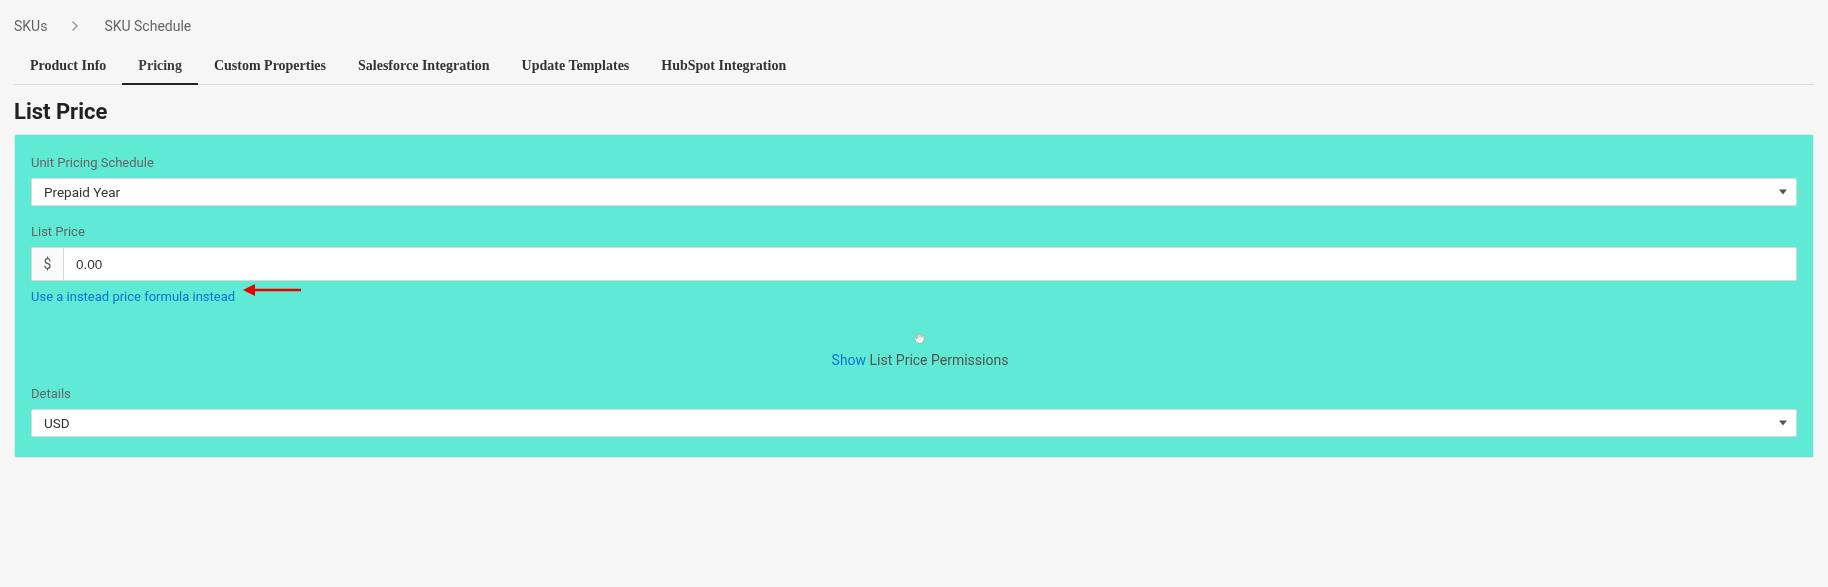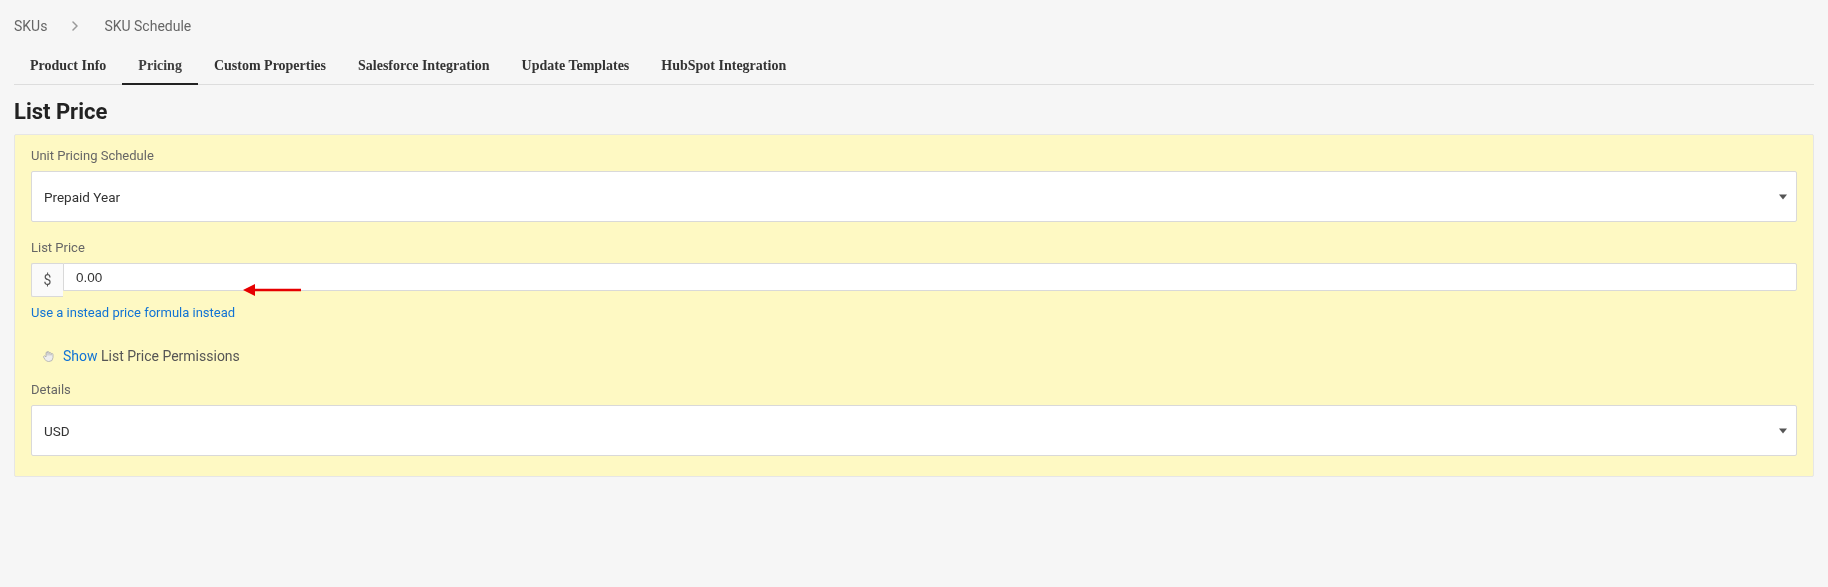--- a/index.html
+++ b/index.html
@@ -59,44 +59,44 @@
     height: 2px;
     background: #222;
   }
   .section-title {
     font-size: 22px;
     font-weight: 700;
     color: #222;
     padding: 14px 0 10px 0;
   }
   .panel {
-    background: #fef9c3;
+    background: #5eead4;
     border: 1px solid #e6e6e6;
     border-radius: 2px;
-    padding: 11px 16px 20px 16px;
+    padding: 18px 16px 20px 16px;
     position: relative;
   }
   .field-label {
     font-size: 13px;
     color: #666;
     margin-bottom: 8px;
     margin-top: 2px;
   }
   .field-label.mt {
     margin-top: 18px;
   }
   .select-wrap {
     position: relative;
   }
   .select-box {
     width: 100%;
     border: 1px solid #d9d9d9;
     border-radius: 2px;
     background: #fff;
-    height: 51px;
+    height: 28px;
     line-height: 34px;
     padding: 0 30px 0 12px;
     font-size: 13.5px;
     color: #333;
     cursor: pointer;
     display: flex;
     align-items: center;
   }
   .select-caret {
     position: absolute;
@@ -127,41 +127,42 @@
     font-size: 14px;
     color: #555;
     border-top-left-radius: 2px;
     border-bottom-left-radius: 2px;
   }
   .text-input {
     flex: 1;
     border: 1px solid #d9d9d9;
     border-top-right-radius: 2px;
     border-bottom-right-radius: 2px;
-    height: 28px;
+    height: 34px;
     padding: 0 12px;
     font-size: 13.5px;
     color: #333;
     outline: none;
   }
   .link {
     color: #1173d4;
     font-size: 13px;
     cursor: pointer;
     display: inline-block;
     margin-top: 8px;
   }
   .permissions-row {
     display: flex;
     align-items: center;
     gap: 8px;
     margin-top: 28px;
     margin-left: 12px;
     font-size: 14px;
     color: #555;
+    flex-direction: column;
   }
   .perm-icon {
     width: 12px;
     height: 12px;
     display: inline-flex;
     align-items: center;
     justify-content: center;
   }
   .perm-icon svg {
     width: 12px;

